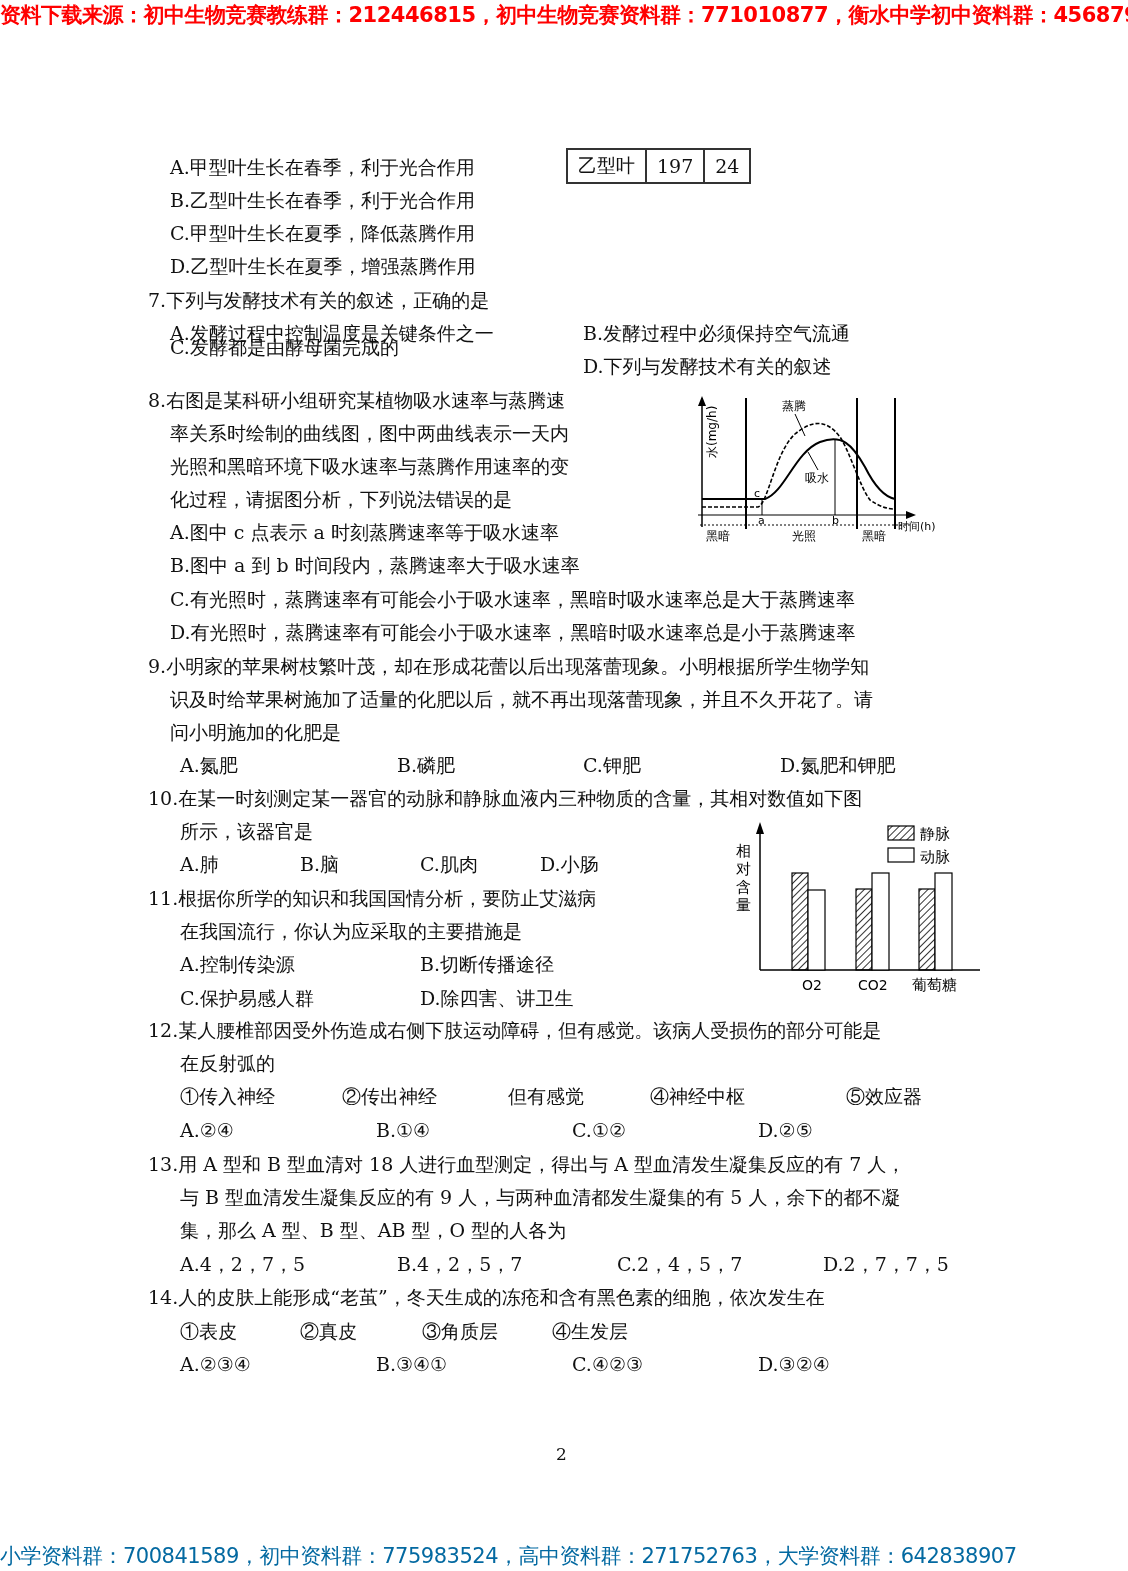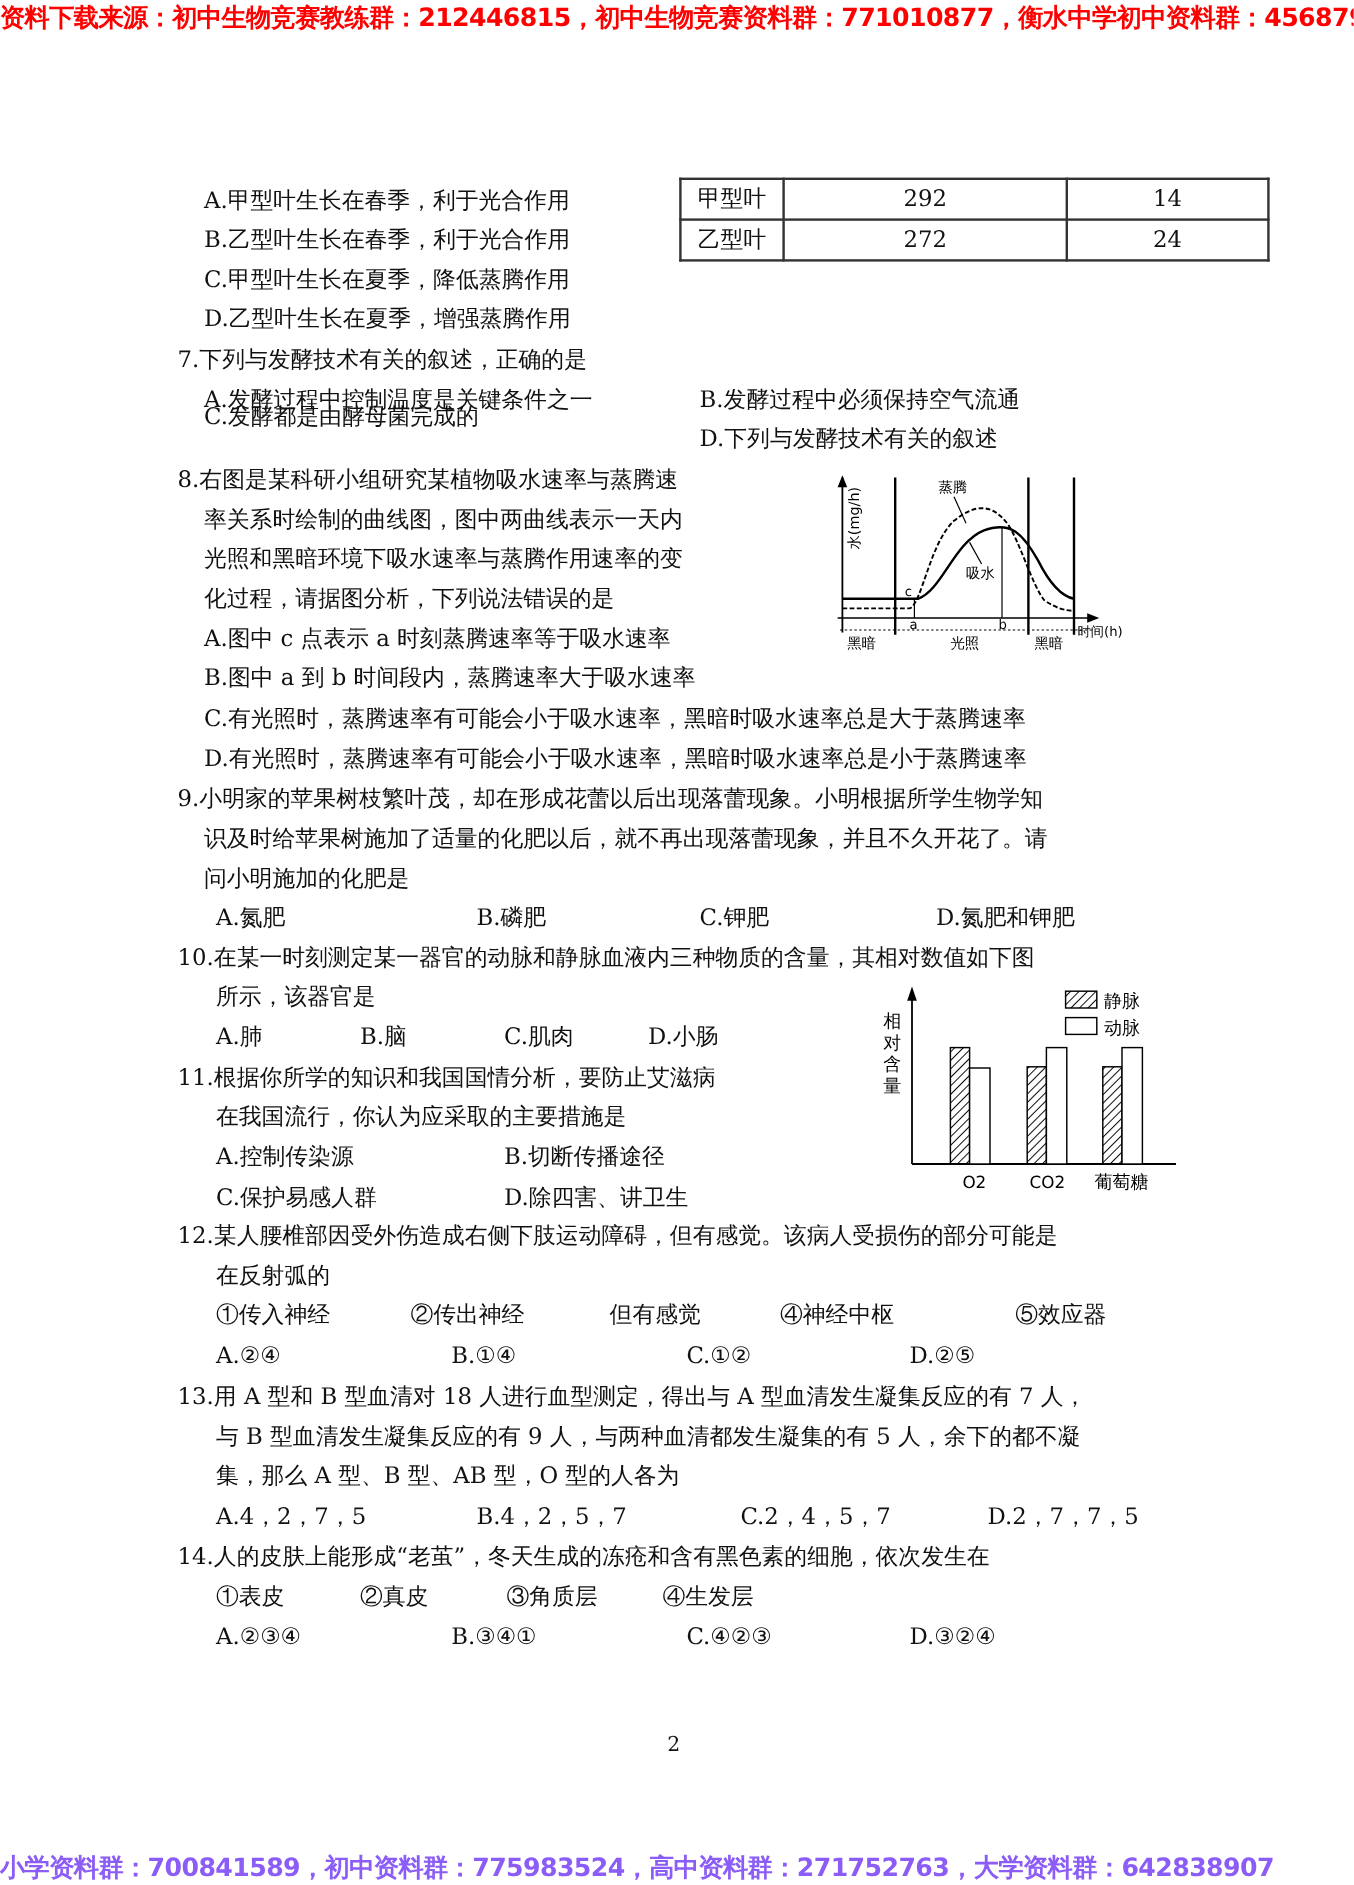--- a/index.html
+++ b/index.html
@@ -1,47 +1,42 @@
 <!DOCTYPE html>
 <html><head>
 <meta charset="utf-8">
 <style>
   html, body { margin:0; padding:0; background:#fff; }
   body { width:1128px; height:1571px; position:relative; overflow:hidden;
          font-family:"DejaVu Serif", "Liberation Serif", serif; color:#111; }
   .banner-top { position:absolute; left:0; top:0; width:1128px; height:30px; white-space:nowrap; overflow:hidden;
          color:#ff0000; font-weight:bold; font-size:21px; line-height:30px; font-family:"DejaVu Sans", sans-serif; letter-spacing:-0.5px; }
   .banner-bottom { position:absolute; left:0; bottom:0; width:1128px; height:30px; white-space:nowrap; overflow:hidden;
-         color:#8b5cf6; font-weight:bold; font-size:21px; line-height:30px; font-family:"DejaVu Sans", sans-serif; letter-spacing:-0.5px; }
+         color:#0369a1; font-weight:normal; font-size:21px; line-height:30px; font-family:"DejaVu Sans", sans-serif; letter-spacing:-0.5px; }
   .line { position:absolute; font-size:19px; line-height:24px; white-space:nowrap; }
   table.tbl { position:absolute; left:566px; top:148px; border-collapse:collapse; font-size:19px; }
   table.tbl td { border:2px solid #333; height:32px; padding:0 10px; text-align:center; }
   .page-num { position:absolute; left:556px; top:1444px; font-size:17px; }
   svg text { font-family:"DejaVu Sans", sans-serif; }
 </style>
 </head>
 <body>
 
 <div class="banner-top">资料下载来源：初中生物竞赛教练群：212446815，初中生物竞赛资料群：771010877，衡水中学初中资料群：4568794</div>
 
 <div class="line" style="left:170px;top:155px">A.甲型叶生长在春季，利于光合作用</div>
 <div class="line" style="left:170px;top:188px">B.乙型叶生长在春季，利于光合作用</div>
 <div class="line" style="left:170px;top:221px">C.甲型叶生长在夏季，降低蒸腾作用</div>
 <div class="line" style="left:170px;top:254px">D.乙型叶生长在夏季，增强蒸腾作用</div>
 
 <table class="tbl">
   <tbody>
-      <tr>
-    <td style="width:64px">甲型叶</td>
-    <td style="width:214px">292</td>
-    <td style="width:146px">14</td>
-  </tr>
   <tr>
     <td>乙型叶</td>
-    <td>272</td>
+    <td>197</td>
     <td>24</td>
   </tr>
 </tbody>
   </table>
 
 <div class="line" style="left:148px;top:288px">7.下列与发酵技术有关的叙述，正确的是</div>
 <div class="line" style="left:170px;top:321px">A.发酵过程中控制温度是关键条件之一</div>
 <div class="line" style="left:583px;top:321px">B.发酵过程中必须保持空气流通</div>
 <div class="line" style="left:170px;top:335px">C.发酵都是由酵母菌完成的</div>
 <div class="line" style="left:583px;top:354px">D.下列与发酵技术有关的叙述</div>

